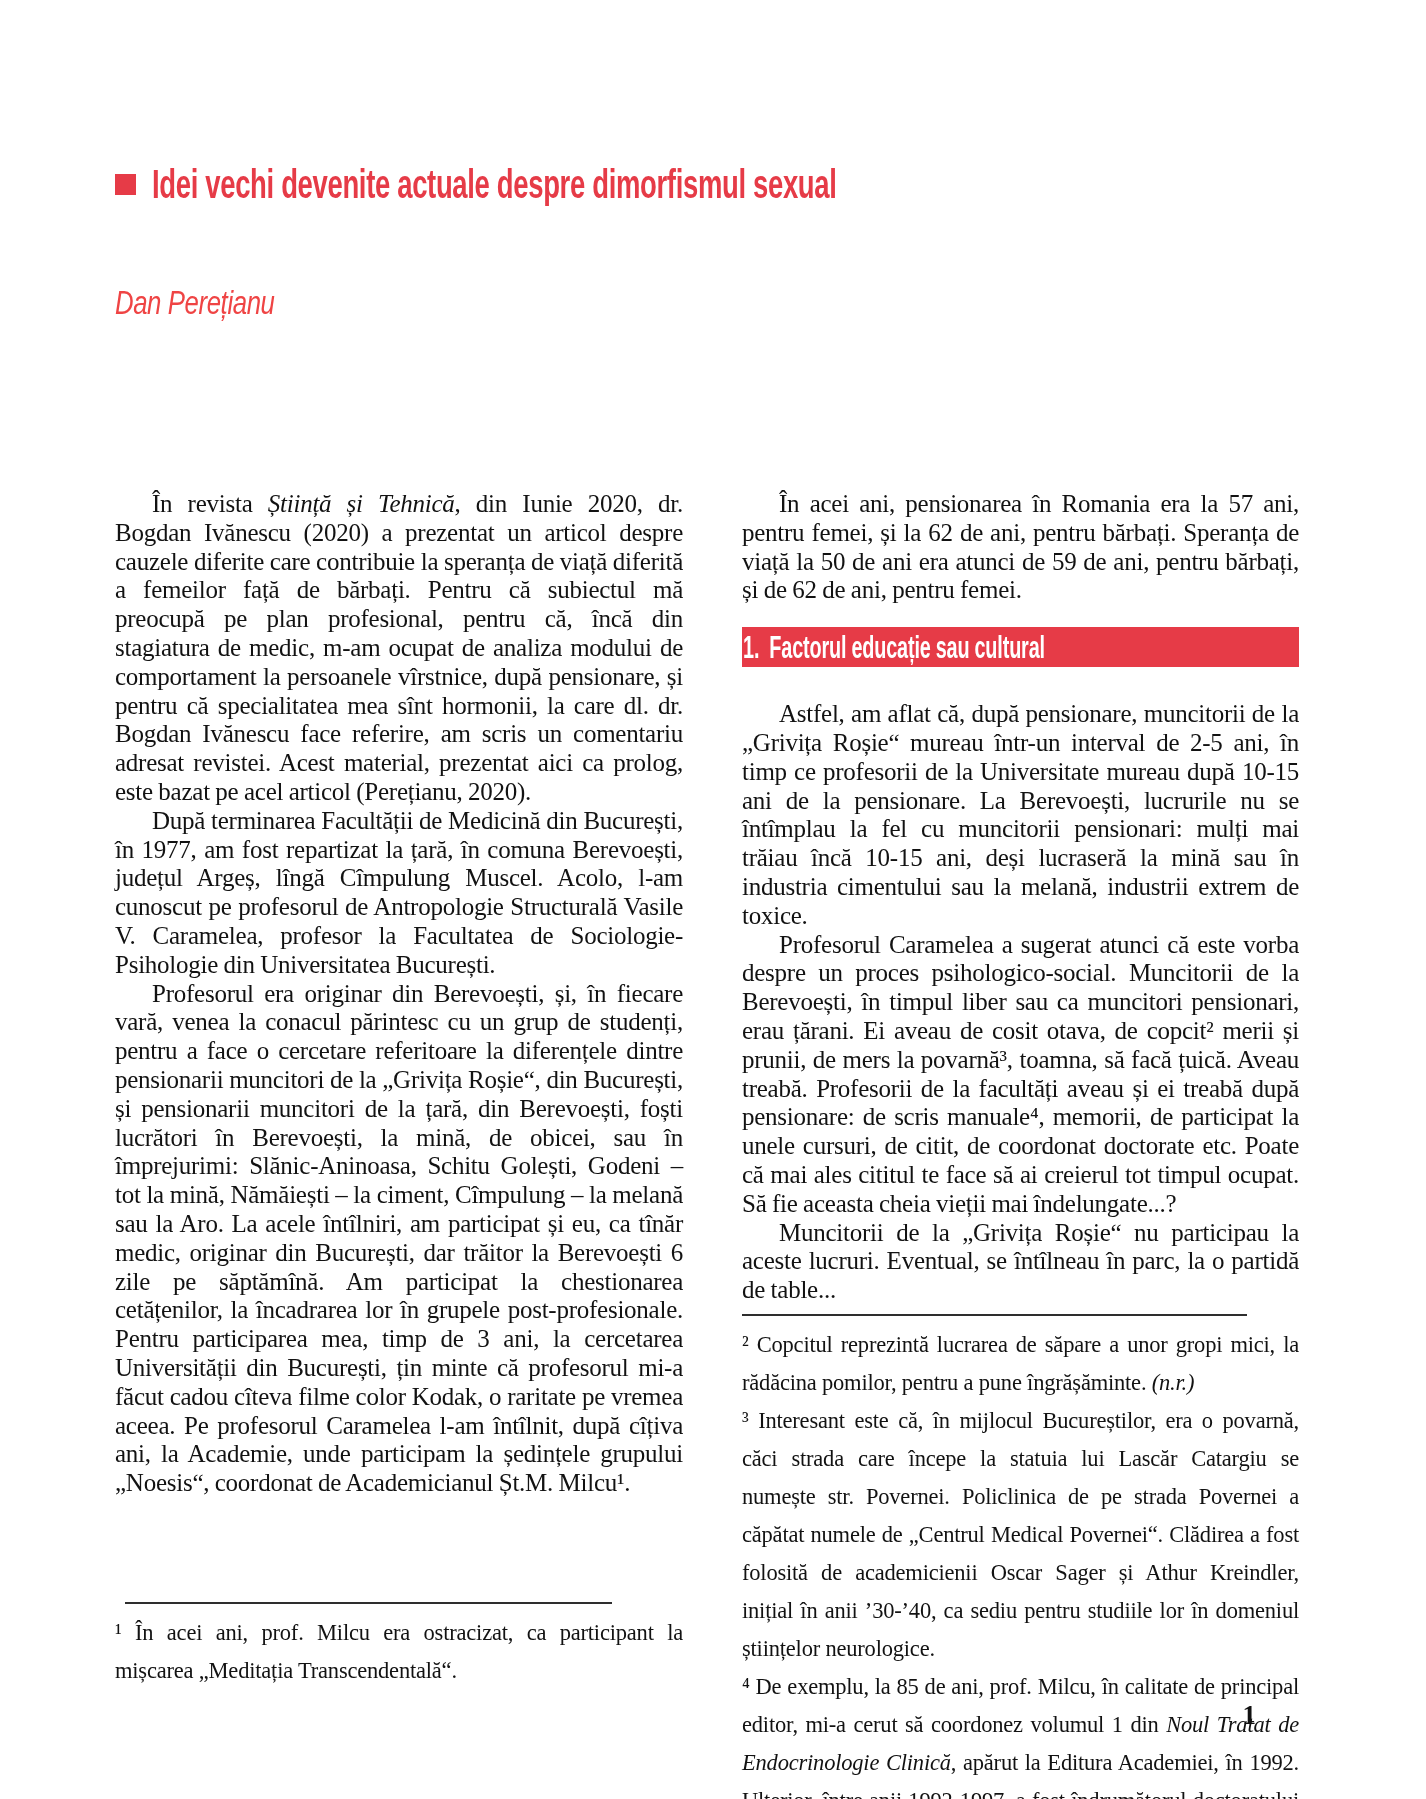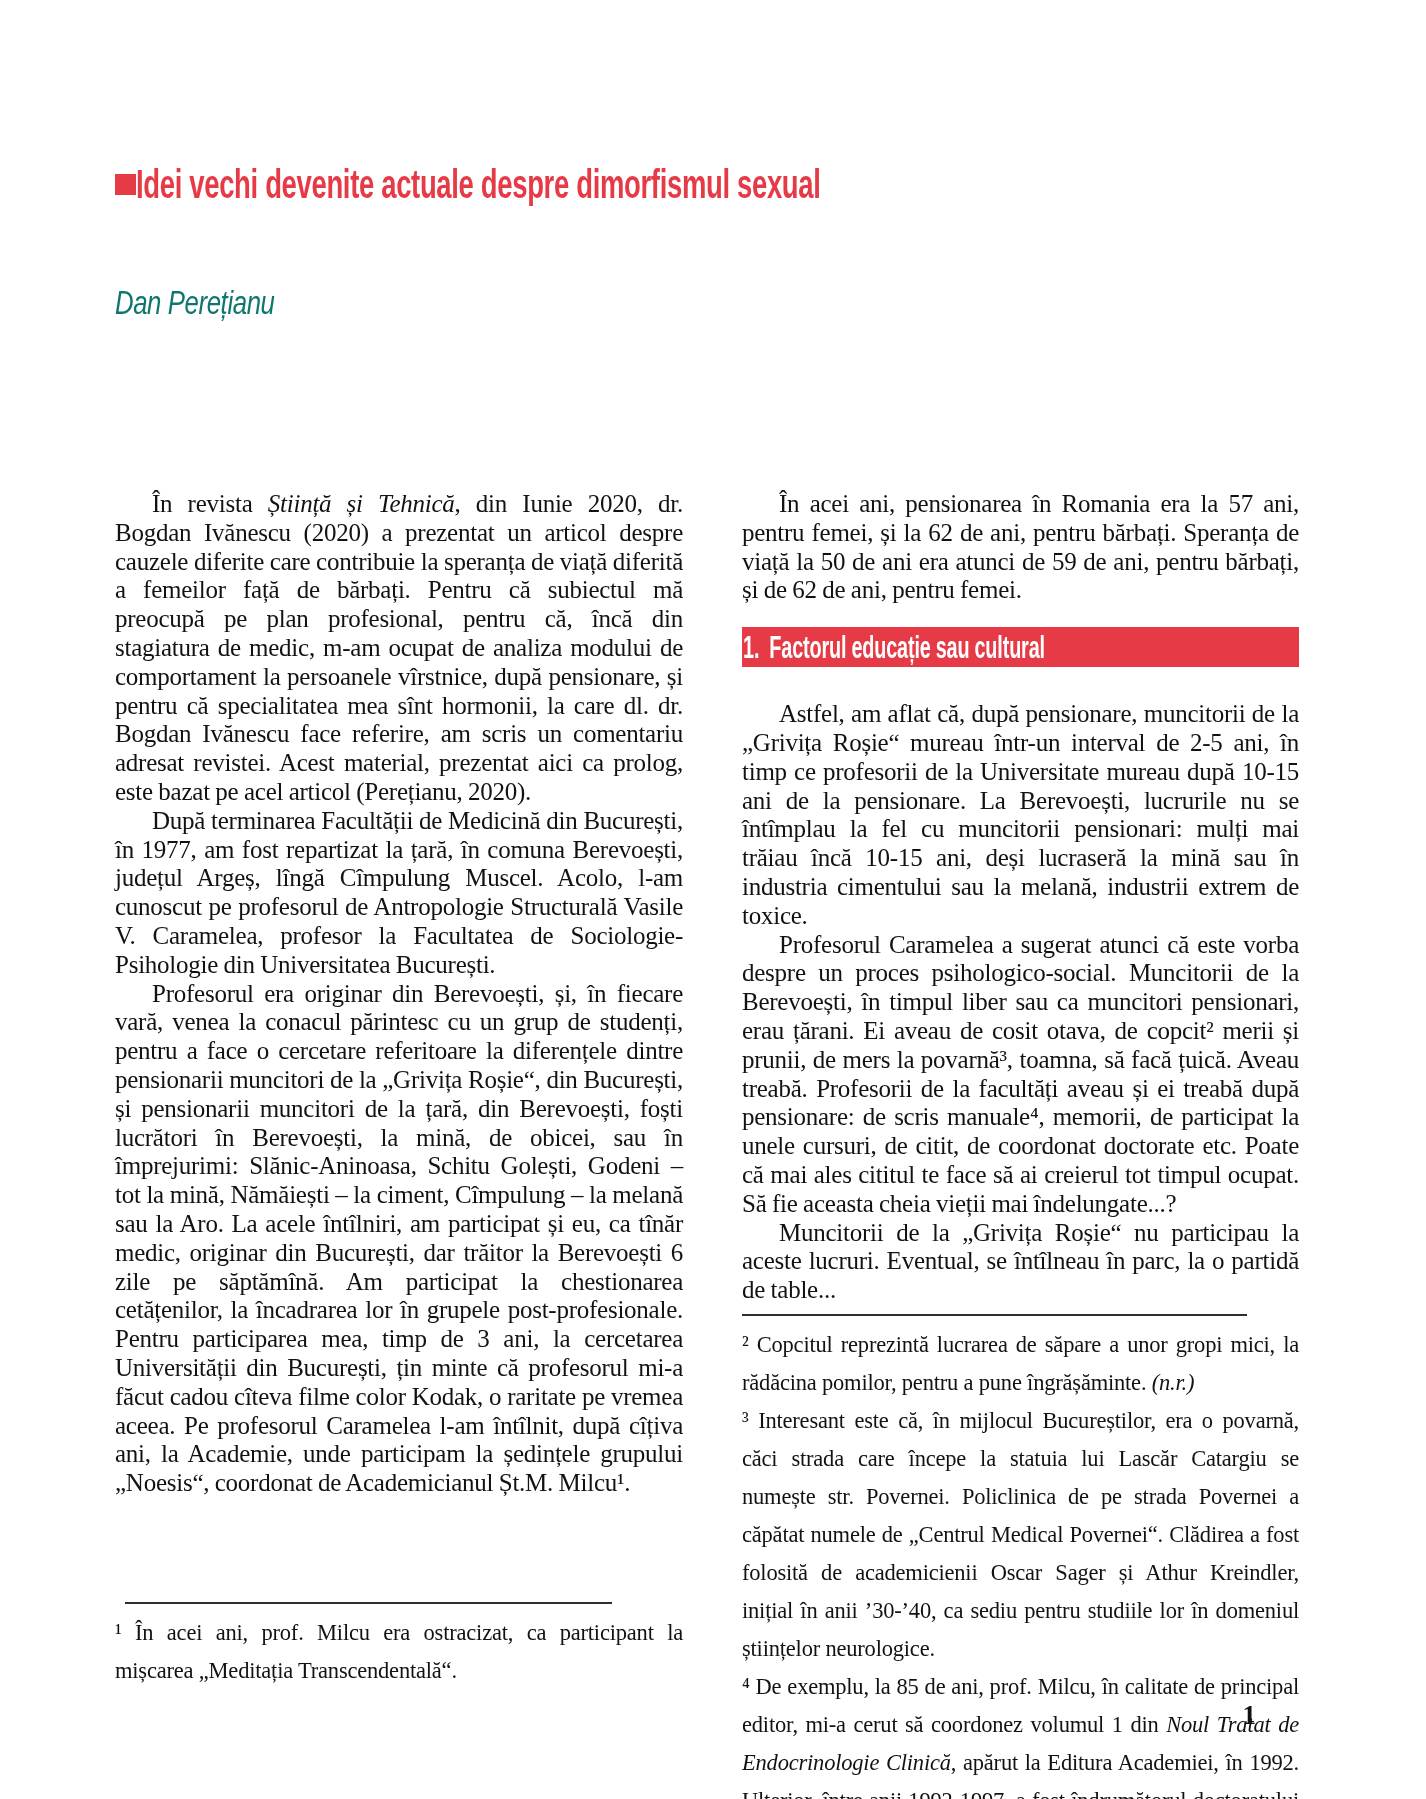--- a/index.html
+++ b/index.html
@@ -11,34 +11,34 @@
   }
   .scale { display:inline-block; transform-origin:0 50%; white-space:nowrap; }
 
   .title {
     position:absolute; left:114px; top:58px;
     font-family:"Liberation Sans","DejaVu Sans",sans-serif; font-weight:bold;
     font-size:103px; line-height:110px; color:var(--red);
   }
   .title .scale { transform:scaleX(0.62); letter-spacing:-2px; }
 
-  .subtitle { position:absolute; left:115px; height:44px; display:flex; align-items:center; }
+  .subtitle { position:absolute; left:115px; height:44px; display:flex; align-items:center; gap:16px; }
   #subtitle-1 { top:162px; }
   #subtitle-2 { top:222px; }
   .subtitle .sq { width:21px; height:21px; background:var(--red); flex:none; }
   .subtitle .txt {
     font-family:"Liberation Sans","DejaVu Sans",sans-serif; font-weight:bold;
     font-size:41px; line-height:44px; color:var(--red);
     display:inline-block; transform:scaleX(0.67); transform-origin:0 50%;
     letter-spacing:-0.5px; white-space:nowrap;
   }
   .author {
     position:absolute; left:115px; top:283px;
     font-family:"Liberation Sans","DejaVu Sans",sans-serif; font-style:italic;
-    font-weight:400; font-size:33px; color:#0f766e; line-height:40px;
+    font-weight:400; font-size:33px; color:#ef4444; line-height:40px;
   }
   .author .scale { transform:scaleX(0.78); letter-spacing:-0.5px; }
 
   .col {
     position:absolute; top:490px;
     font-size:25px; line-height:28.8px; text-align:justify;
     letter-spacing:-0.25px; word-spacing:-0.5px; color:var(--ink);
   }
   #col-left  { left:115px; width:568px; }
   #col-right { left:742px; width:557px; }

